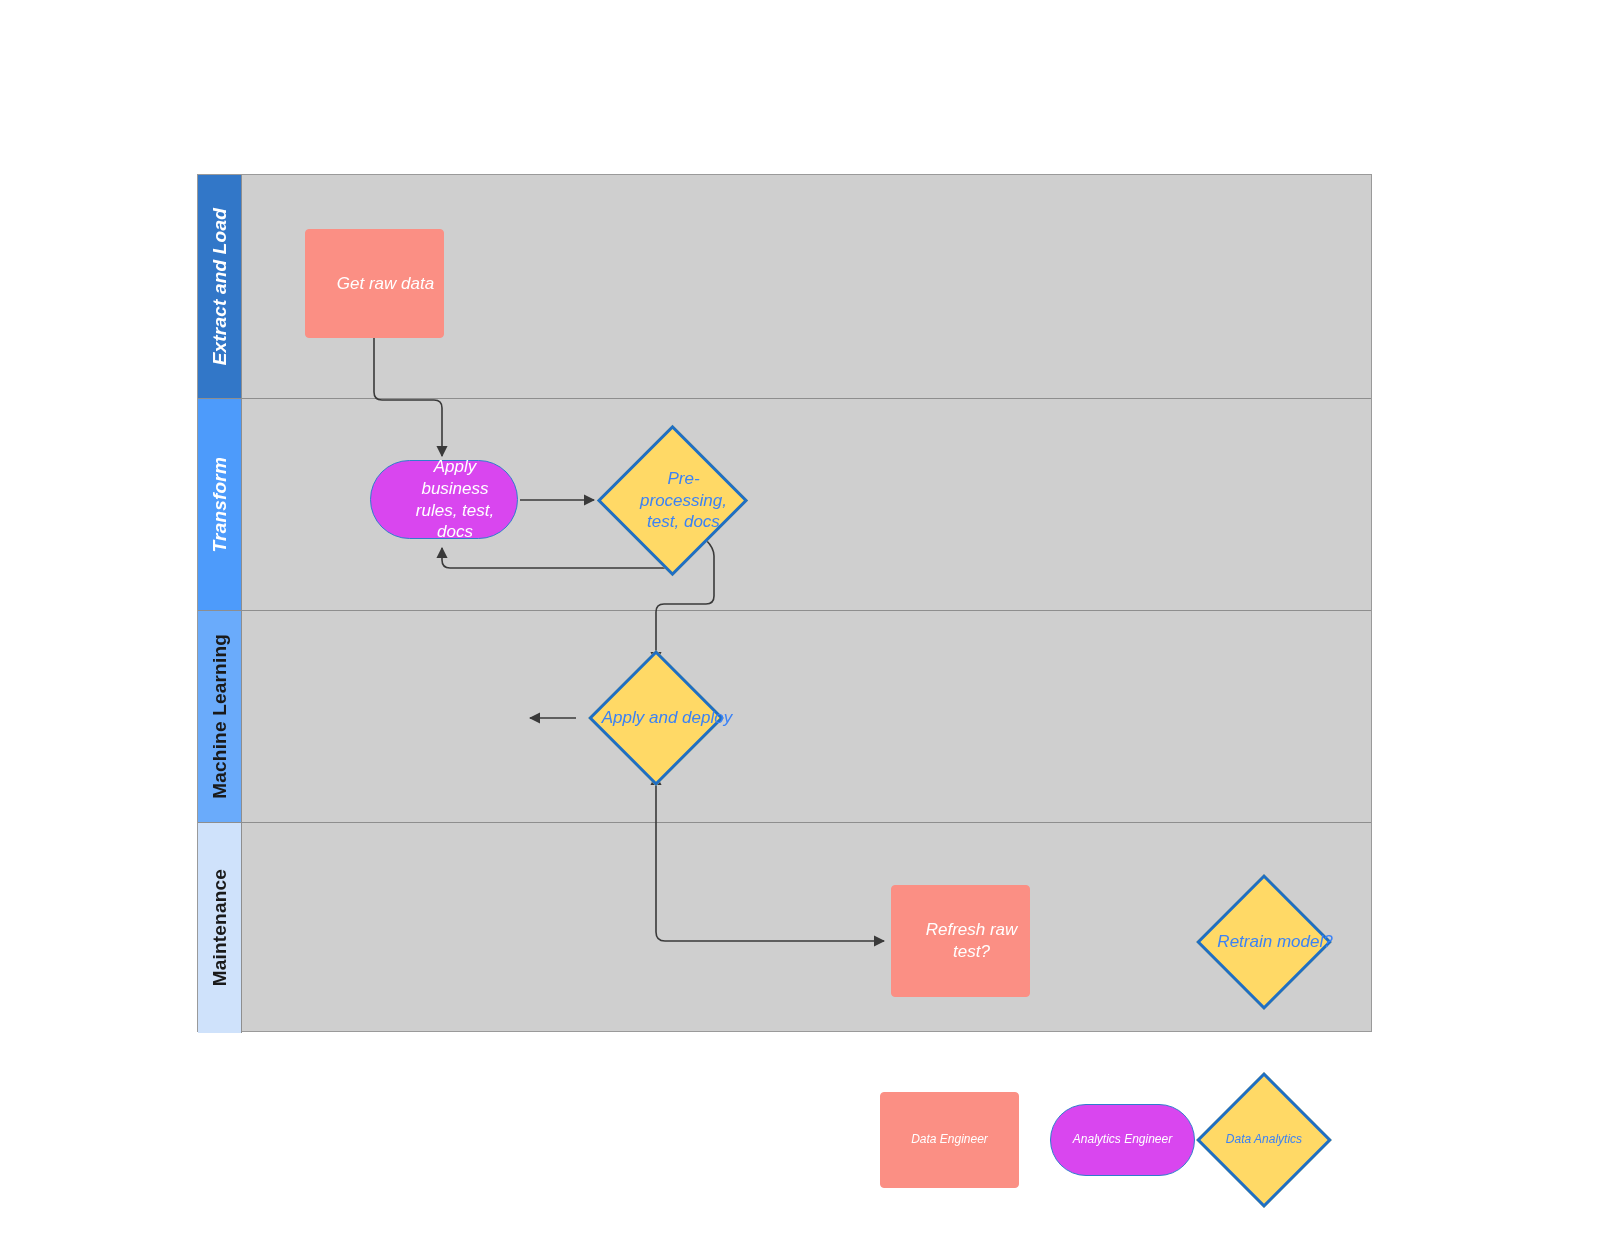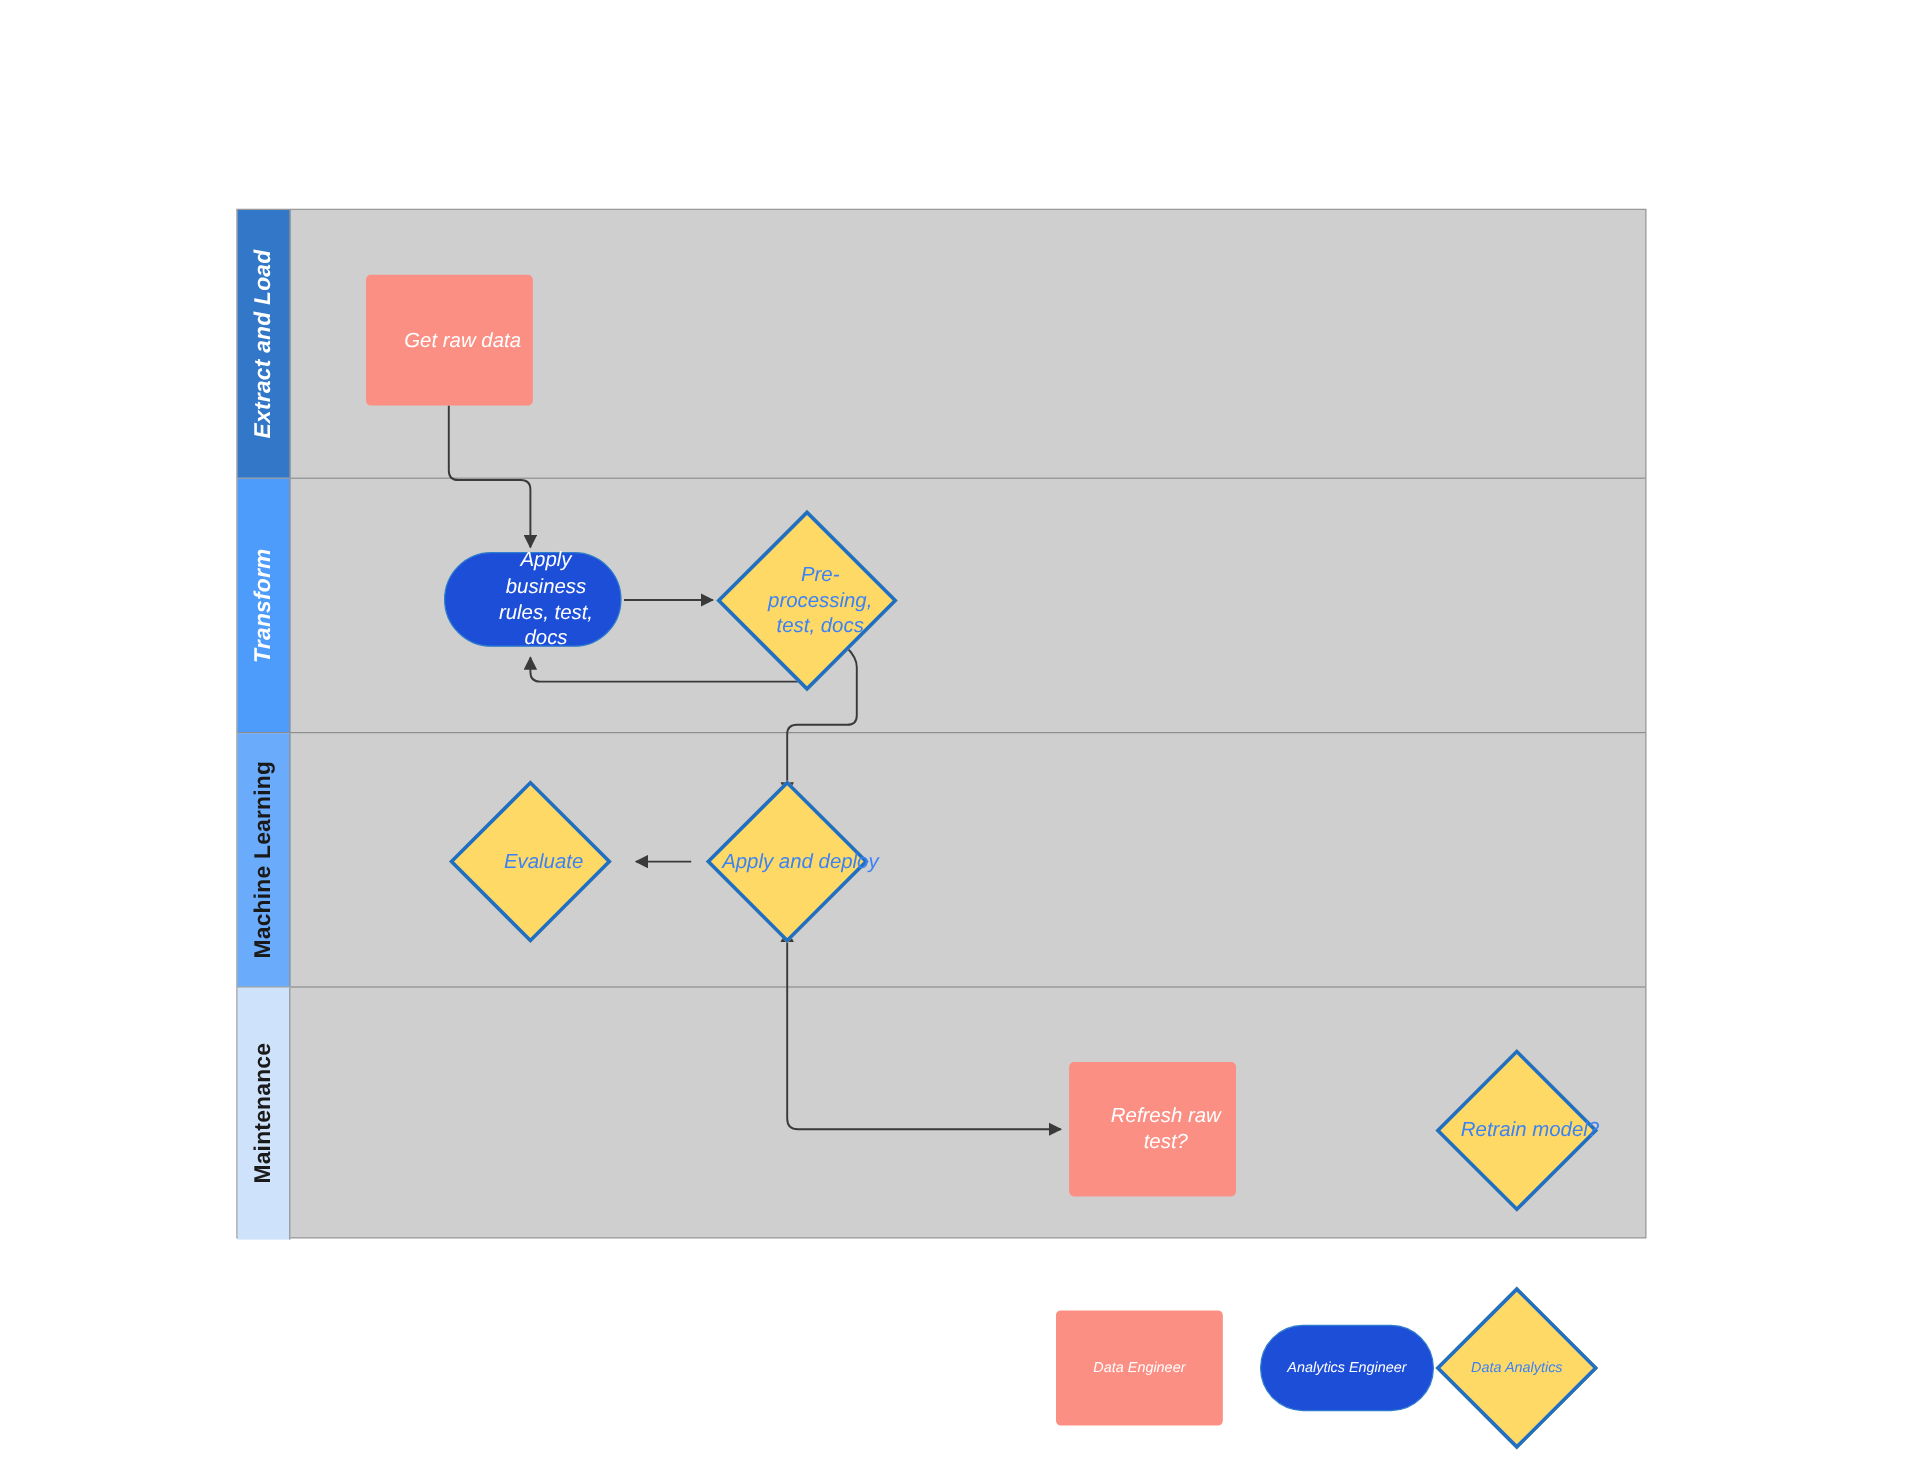--- a/index.html
+++ b/index.html
@@ -74,21 +74,21 @@
   }
   .node .lbl { padding: 0 8px; pointer-events: none; margin-left: 22px; }
 
   .shape-rect {
     background: #fb8f84;
     border: 1px solid #fb8f84;
     border-radius: 4px;
     color: #ffffff;
   }
   .shape-stadium {
-    background: #1d4ed8;
+    background: #d946ef;
     border: 1px solid #2f7dcd;
     border-radius: 999px;
     color: #ffffff;
   }
   .shape-diamond {
     background: transparent;
     border: none;
     color: #3b82f6;
   }
   .shape-diamond .dia-bg {
@@ -197,24 +197,20 @@
 
   <div class="node shape-stadium" style="left:370px; top:460px; width:148px; height:79px;">
     <span class="lbl">Apply business rules, test, docs</span>
   </div>
 
   <div class="node shape-diamond wrap" style="left:619px; top:447px; width:107px; height:107px;">
     <div class="dia-bg"></div>
     <span class="lbl">Pre-processing, test, docs</span>
   </div>
 
-  <div class="node shape-diamond" style="left:394px; top:670px; width:96px; height:96px;">
-    <div class="dia-bg"></div>
-    <span class="lbl">Evaluate</span>
-  </div>
 
   <div class="node shape-diamond" style="left:608px; top:670px; width:96px; height:96px;">
     <div class="dia-bg"></div>
     <span class="lbl">Apply and deploy</span>
   </div>
 
   <div class="node shape-rect" style="left:891px; top:885px; width:139px; height:112px;">
     <span class="lbl">Refresh raw test?</span>
   </div>
 

